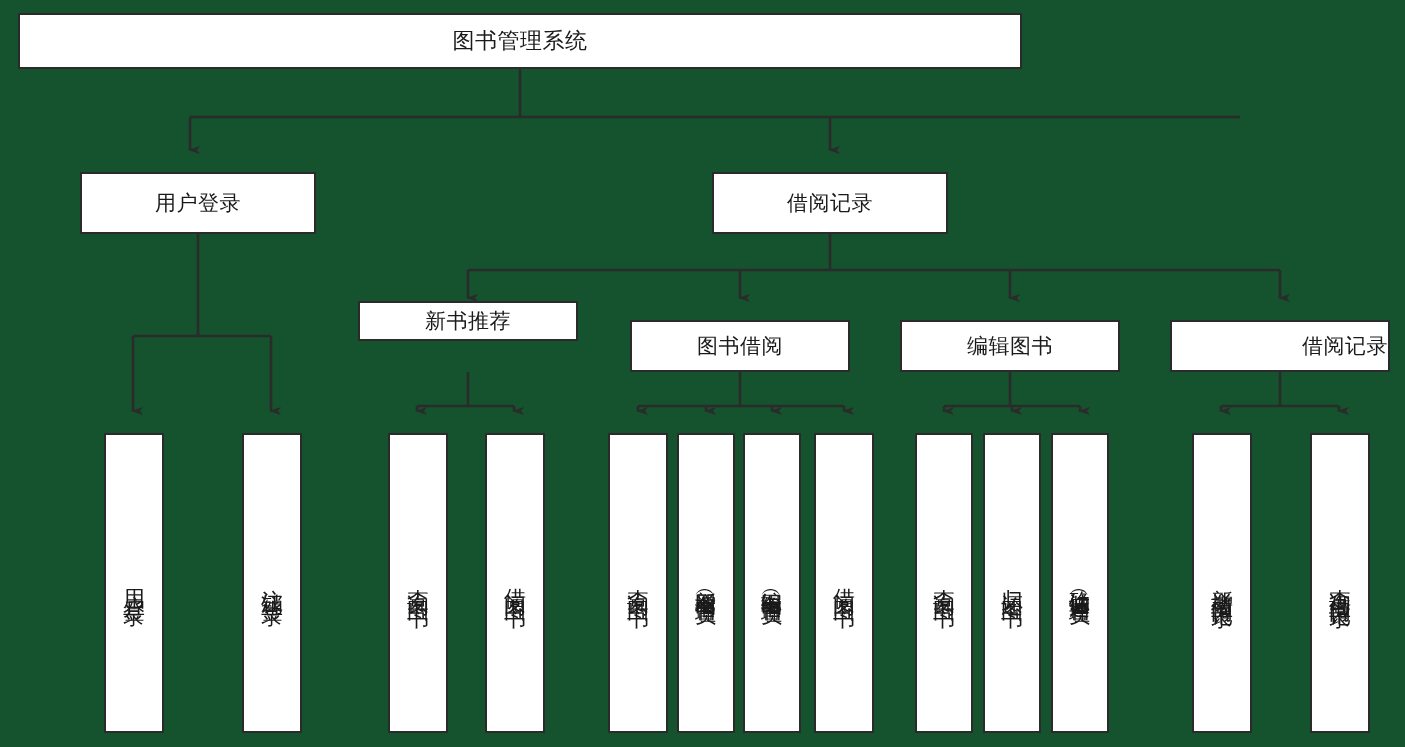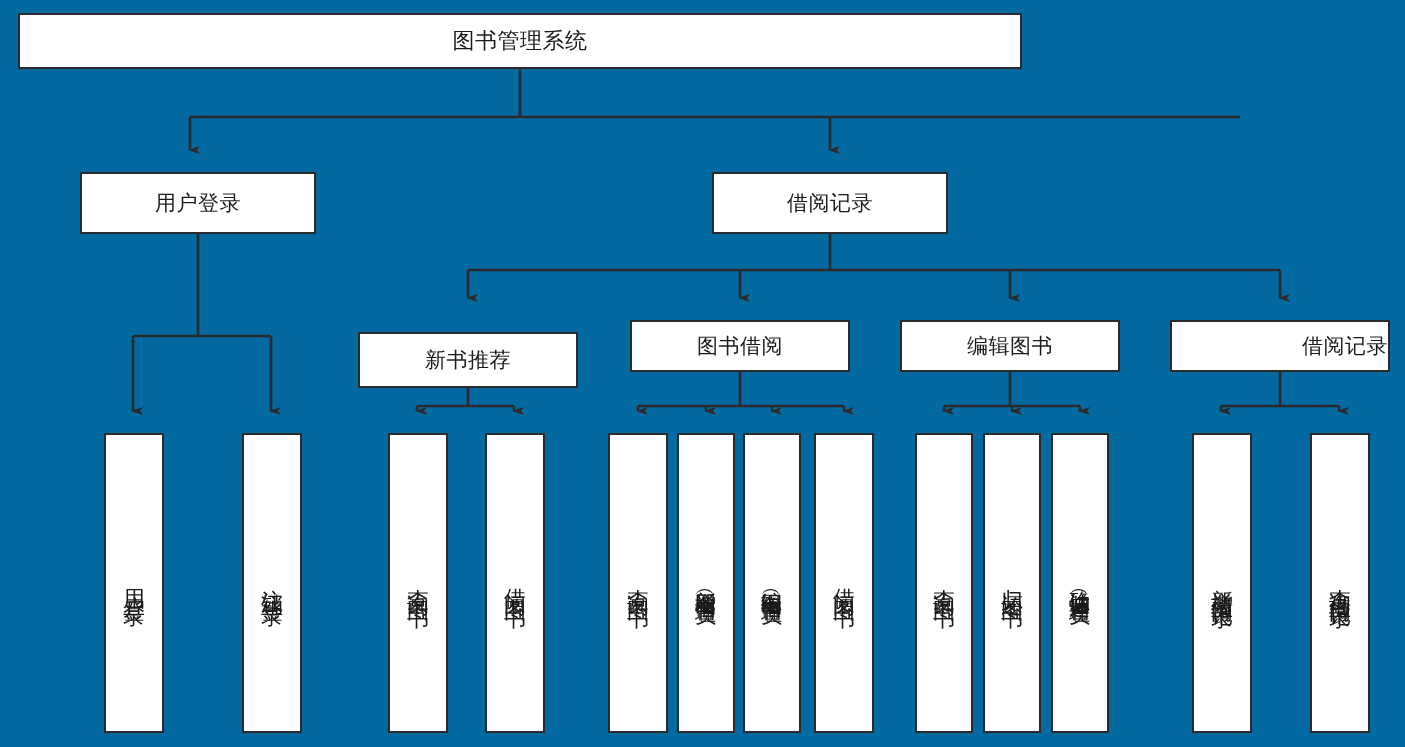--- a/index.html
+++ b/index.html
@@ -11,21 +11,21 @@
     width: 1405px;
     height: 747px;
     font-family: "Liberation Sans", "DejaVu Sans", sans-serif;
     overflow: hidden;
     position: relative;
   }
   #diagram-root {
     position: relative;
     width: 1405px;
     height: 747px;
-    background: #0369a1;
+    background: #14532d;
   }
   svg.connectors {
     position: absolute;
     left: 0;
     top: 0;
     width: 1405px;
     height: 747px;
     pointer-events: none;
   }
   .node {
@@ -136,21 +136,21 @@
     <span class="node-label">图书管理系统</span>
   </div>
 
   <div class="node h" style="left:80px; top:172px; width:236px; height:62px;">
     <span class="node-label">用户登录</span>
   </div>
   <div class="node h" style="left:712px; top:172px; width:236px; height:62px;">
     <span class="node-label">借阅记录</span>
   </div>
 
-  <div class="node h" style="left:358px; top:332px; width:220px; height:56px;">
+  <div class="node h" style="left:358px; top:301px; width:220px; height:40px;">
     <span class="node-label">新书推荐</span>
   </div>
   <div class="node h" style="left:630px; top:320px; width:220px; height:52px;">
     <span class="node-label">图书借阅</span>
   </div>
   <div class="node h" style="left:900px; top:320px; width:220px; height:52px;">
     <span class="node-label">编辑图书</span>
   </div>
   <div class="node h" style="left:1170px; top:320px; width:220px; height:52px;justify-content:flex-end;">
     <span class="node-label">借阅记录</span>

